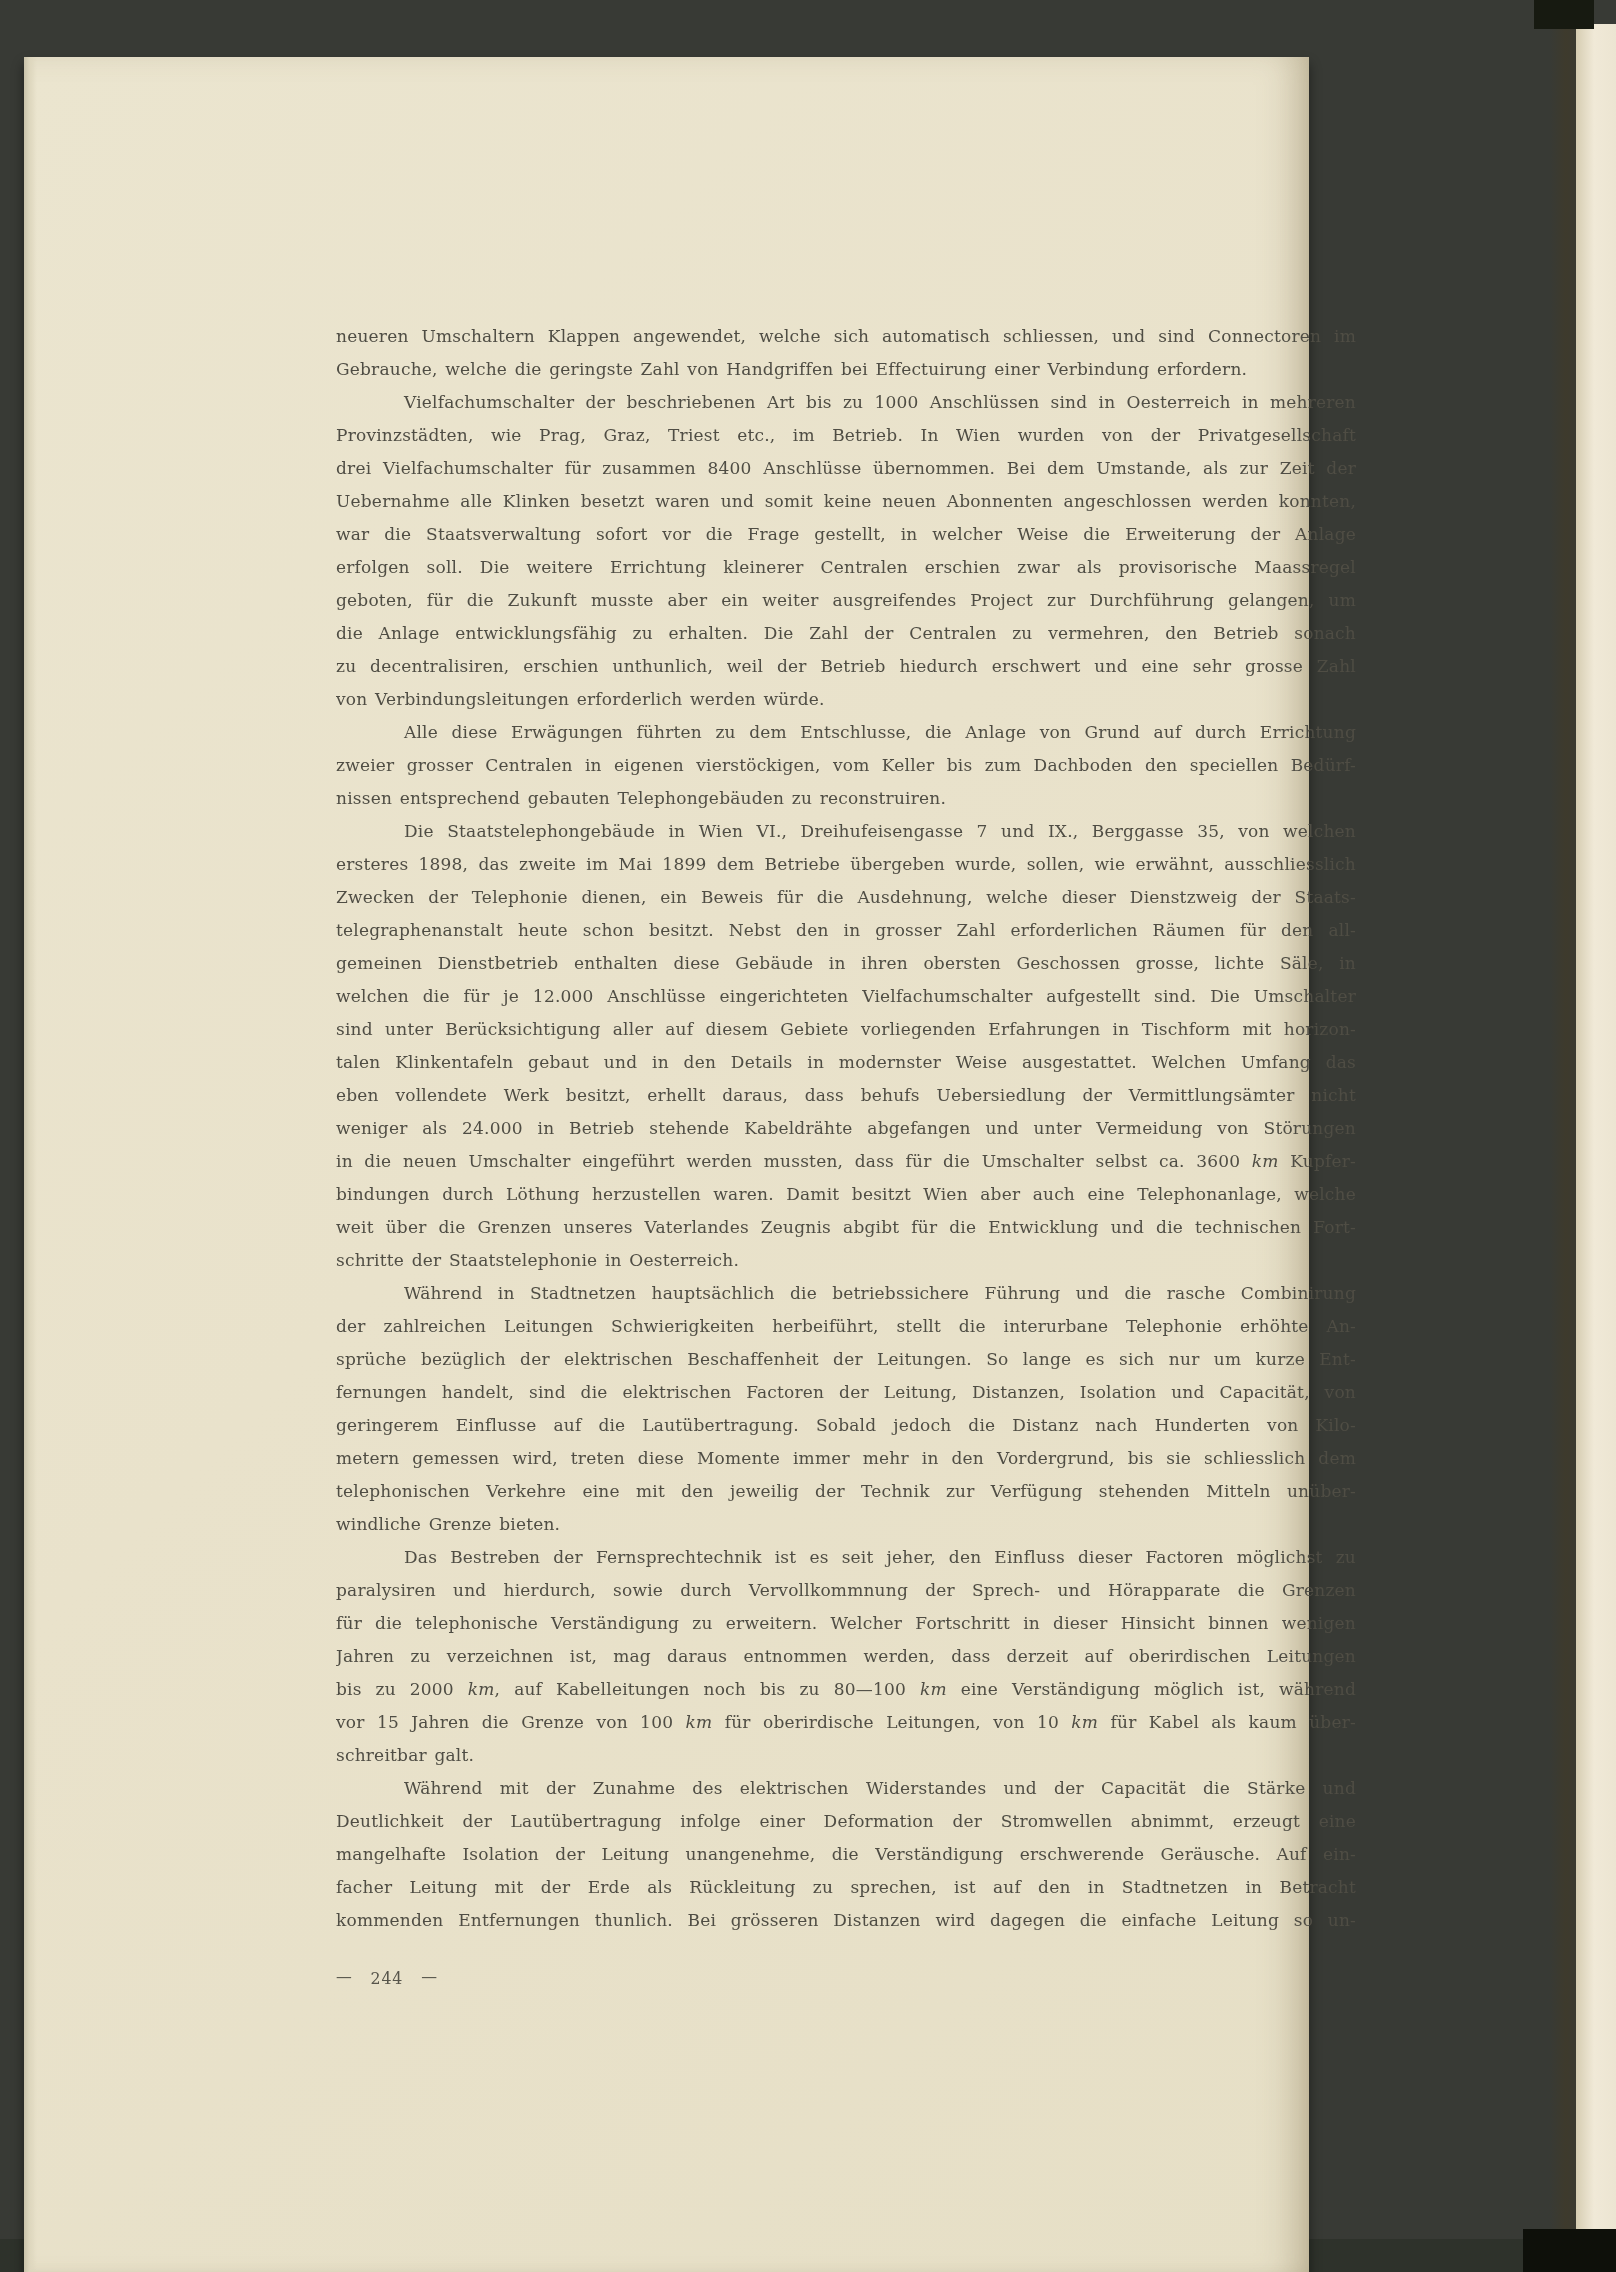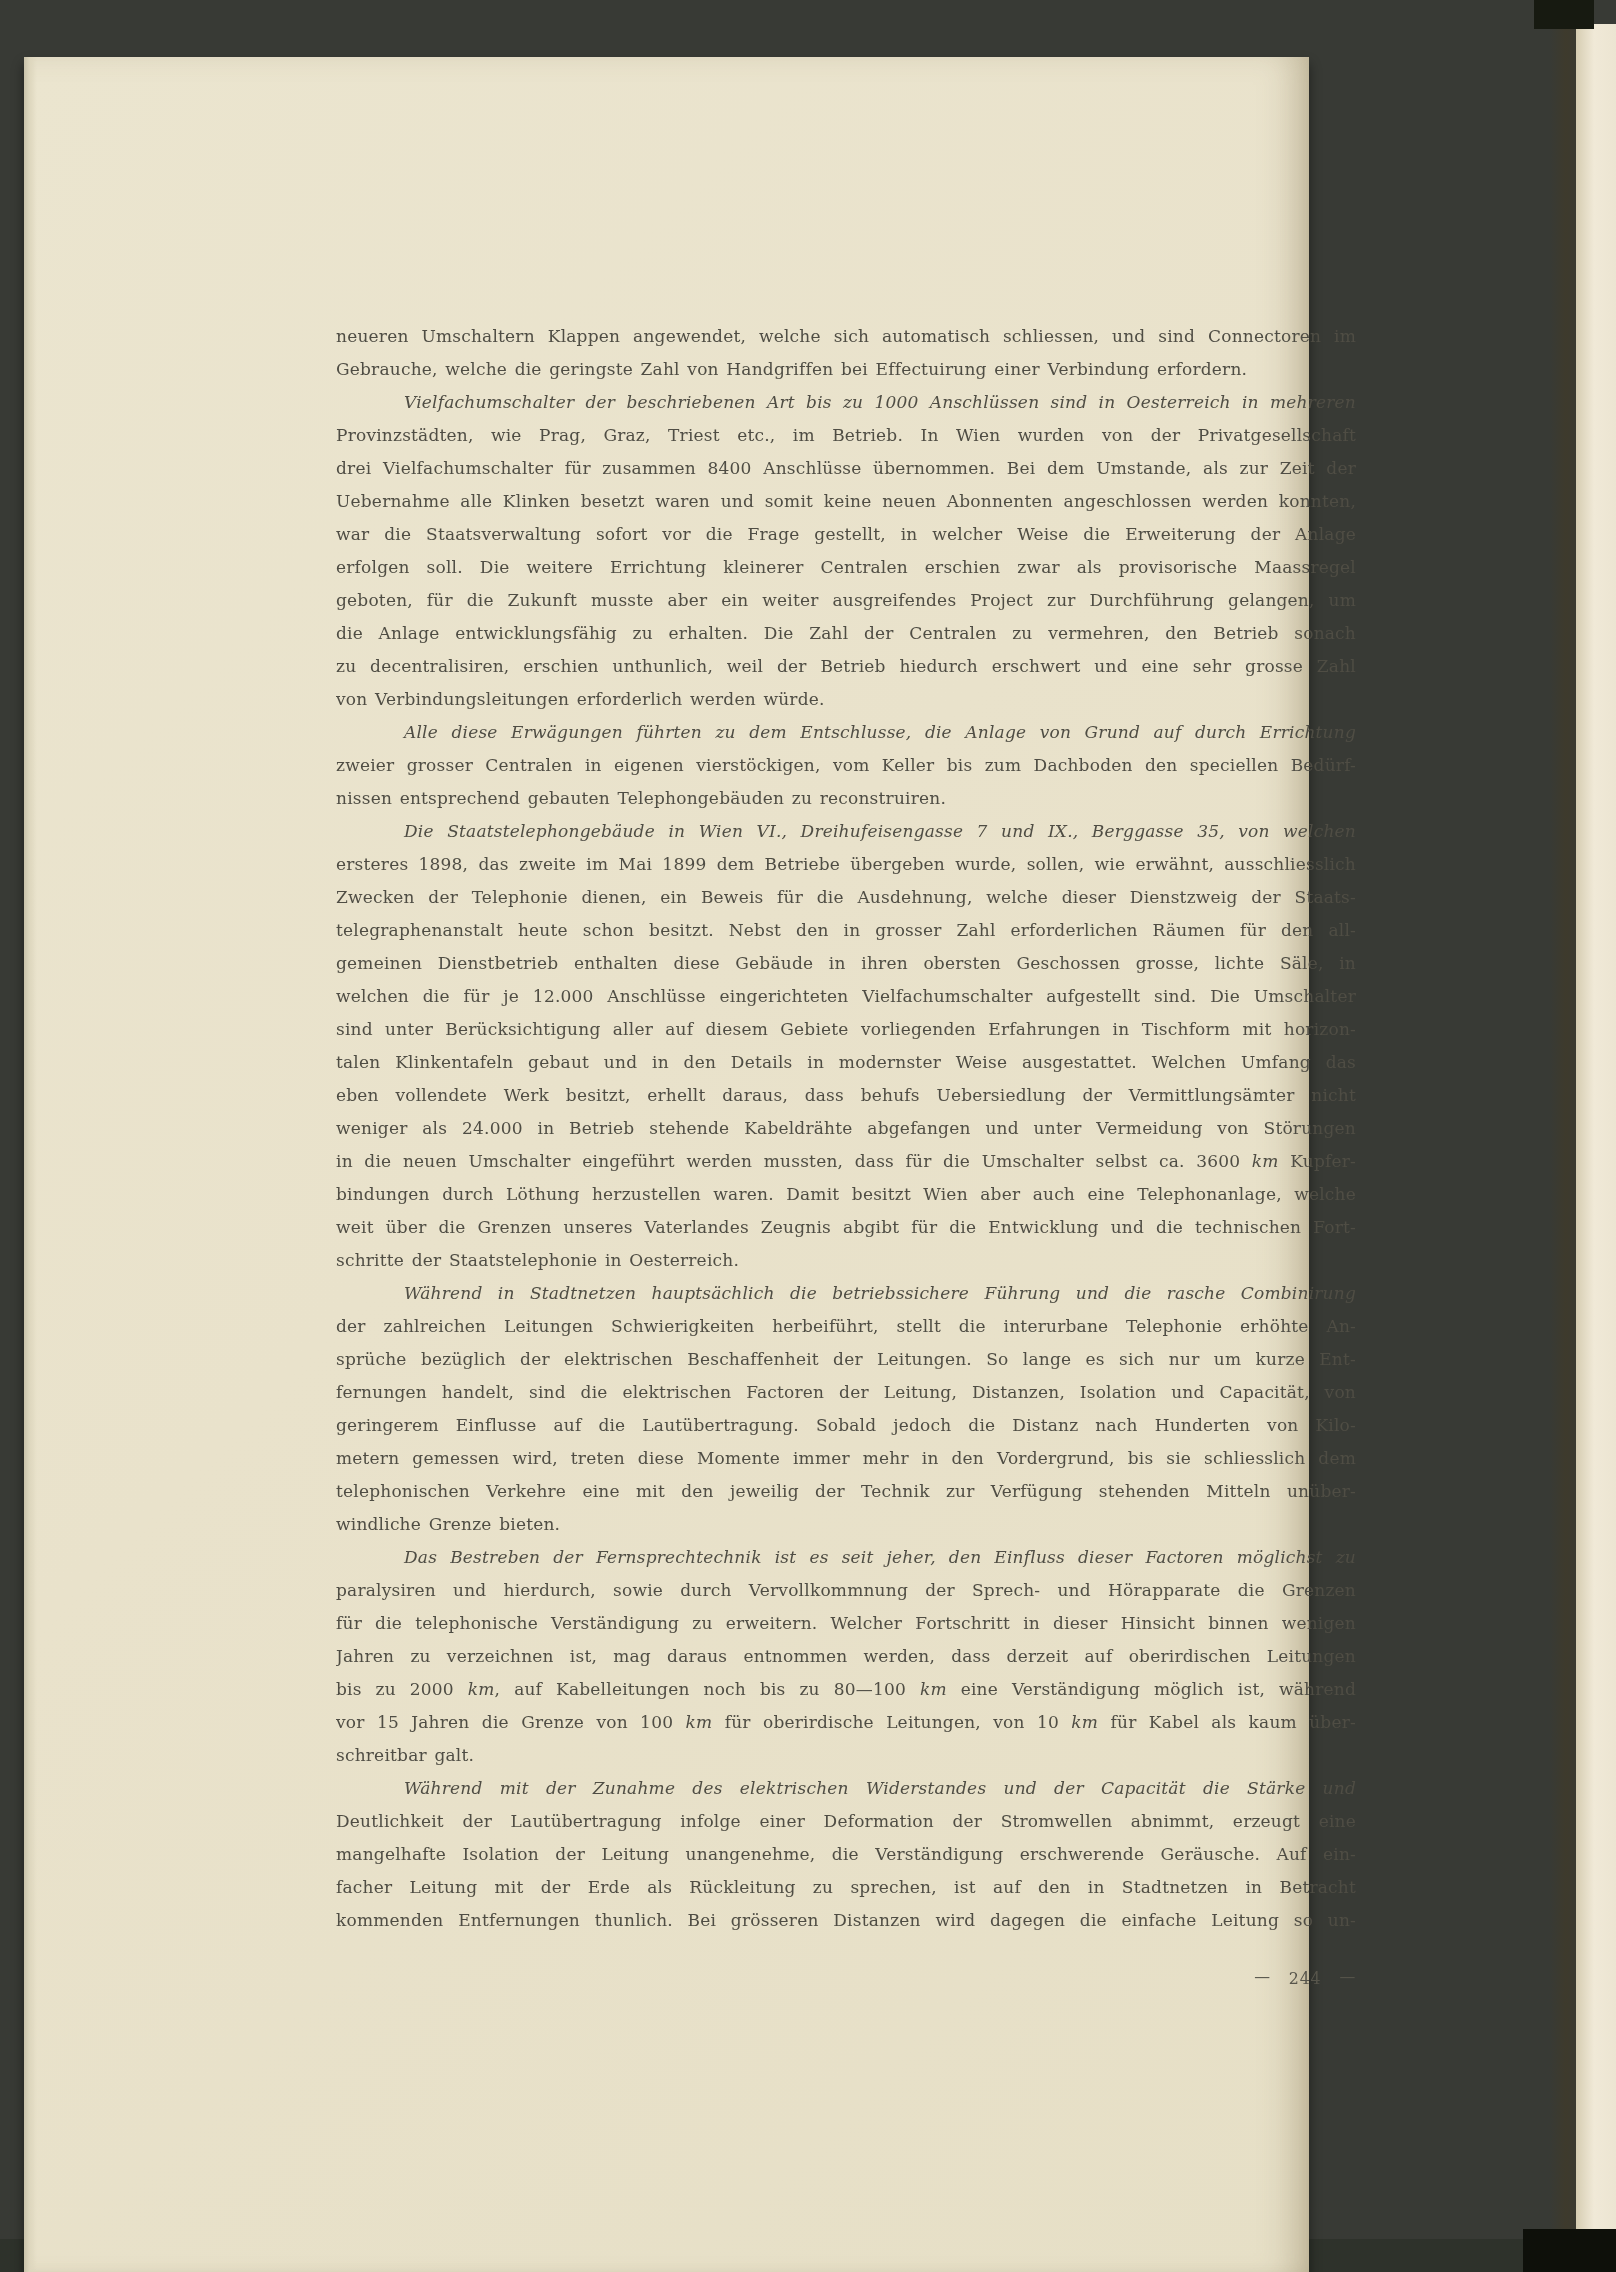--- a/index.html
+++ b/index.html
@@ -58,26 +58,26 @@
     letter-spacing:0.2px;
     word-spacing:2px;
   }
   .ln{
     height:33px;line-height:33px;
     overflow:hidden;
     text-align:justify;text-align-last:justify;
     white-space:normal;
   }
   .ln.e{text-align-last:left;}     
-  .ln.in{text-indent:68px;font-style:italic;}        
+  .ln.in{text-indent:68px;}        
   .ln i{}
   
   .footer{
     position:absolute;left:312px;top:1912px;width:1020px;height:26px;
-    text-align:right;color:#57554b;font-size:15.8px;letter-spacing:0.8px;
+    text-align:left;color:#57554b;font-size:15.8px;letter-spacing:0.8px;
   }
   .footer .num{display:inline-block;margin:0 18px;}
   .footer .dash{display:inline-block;transform:translateY(-1.6px);}
 </style>
 </head>
 <body>
 
 <div id="stage">
 
   <div class="bottom-backdrop"></div>

